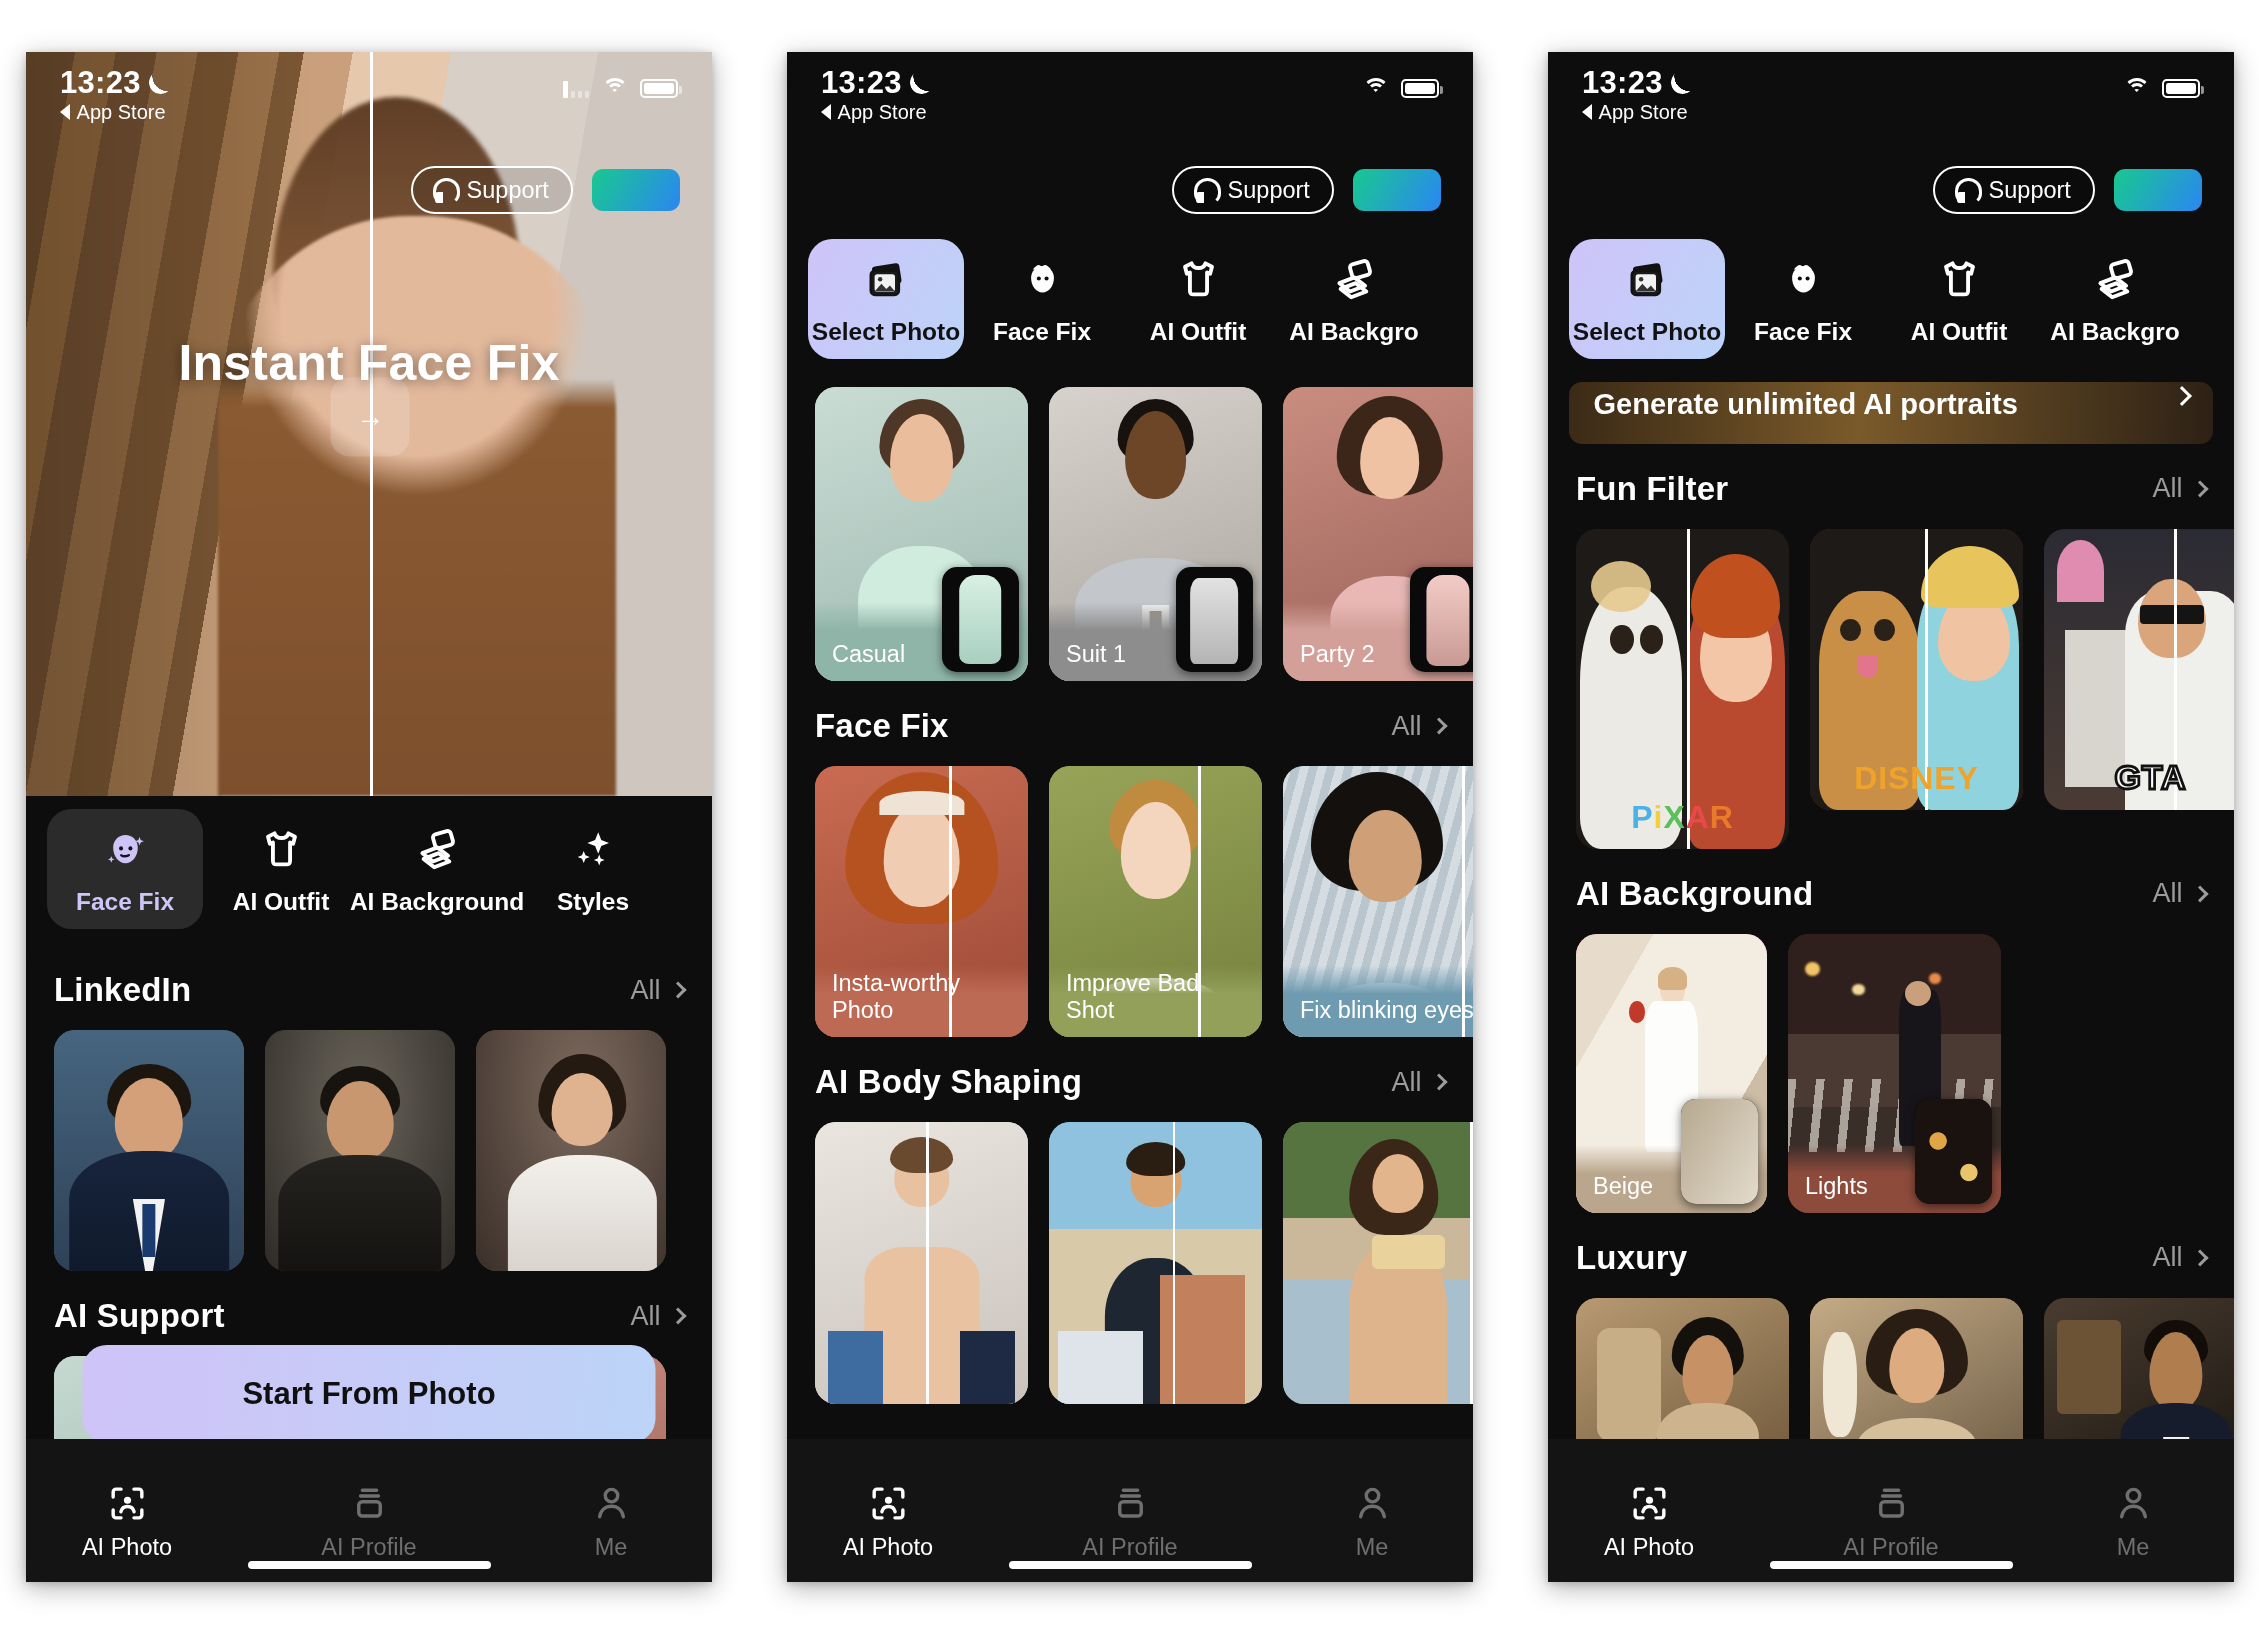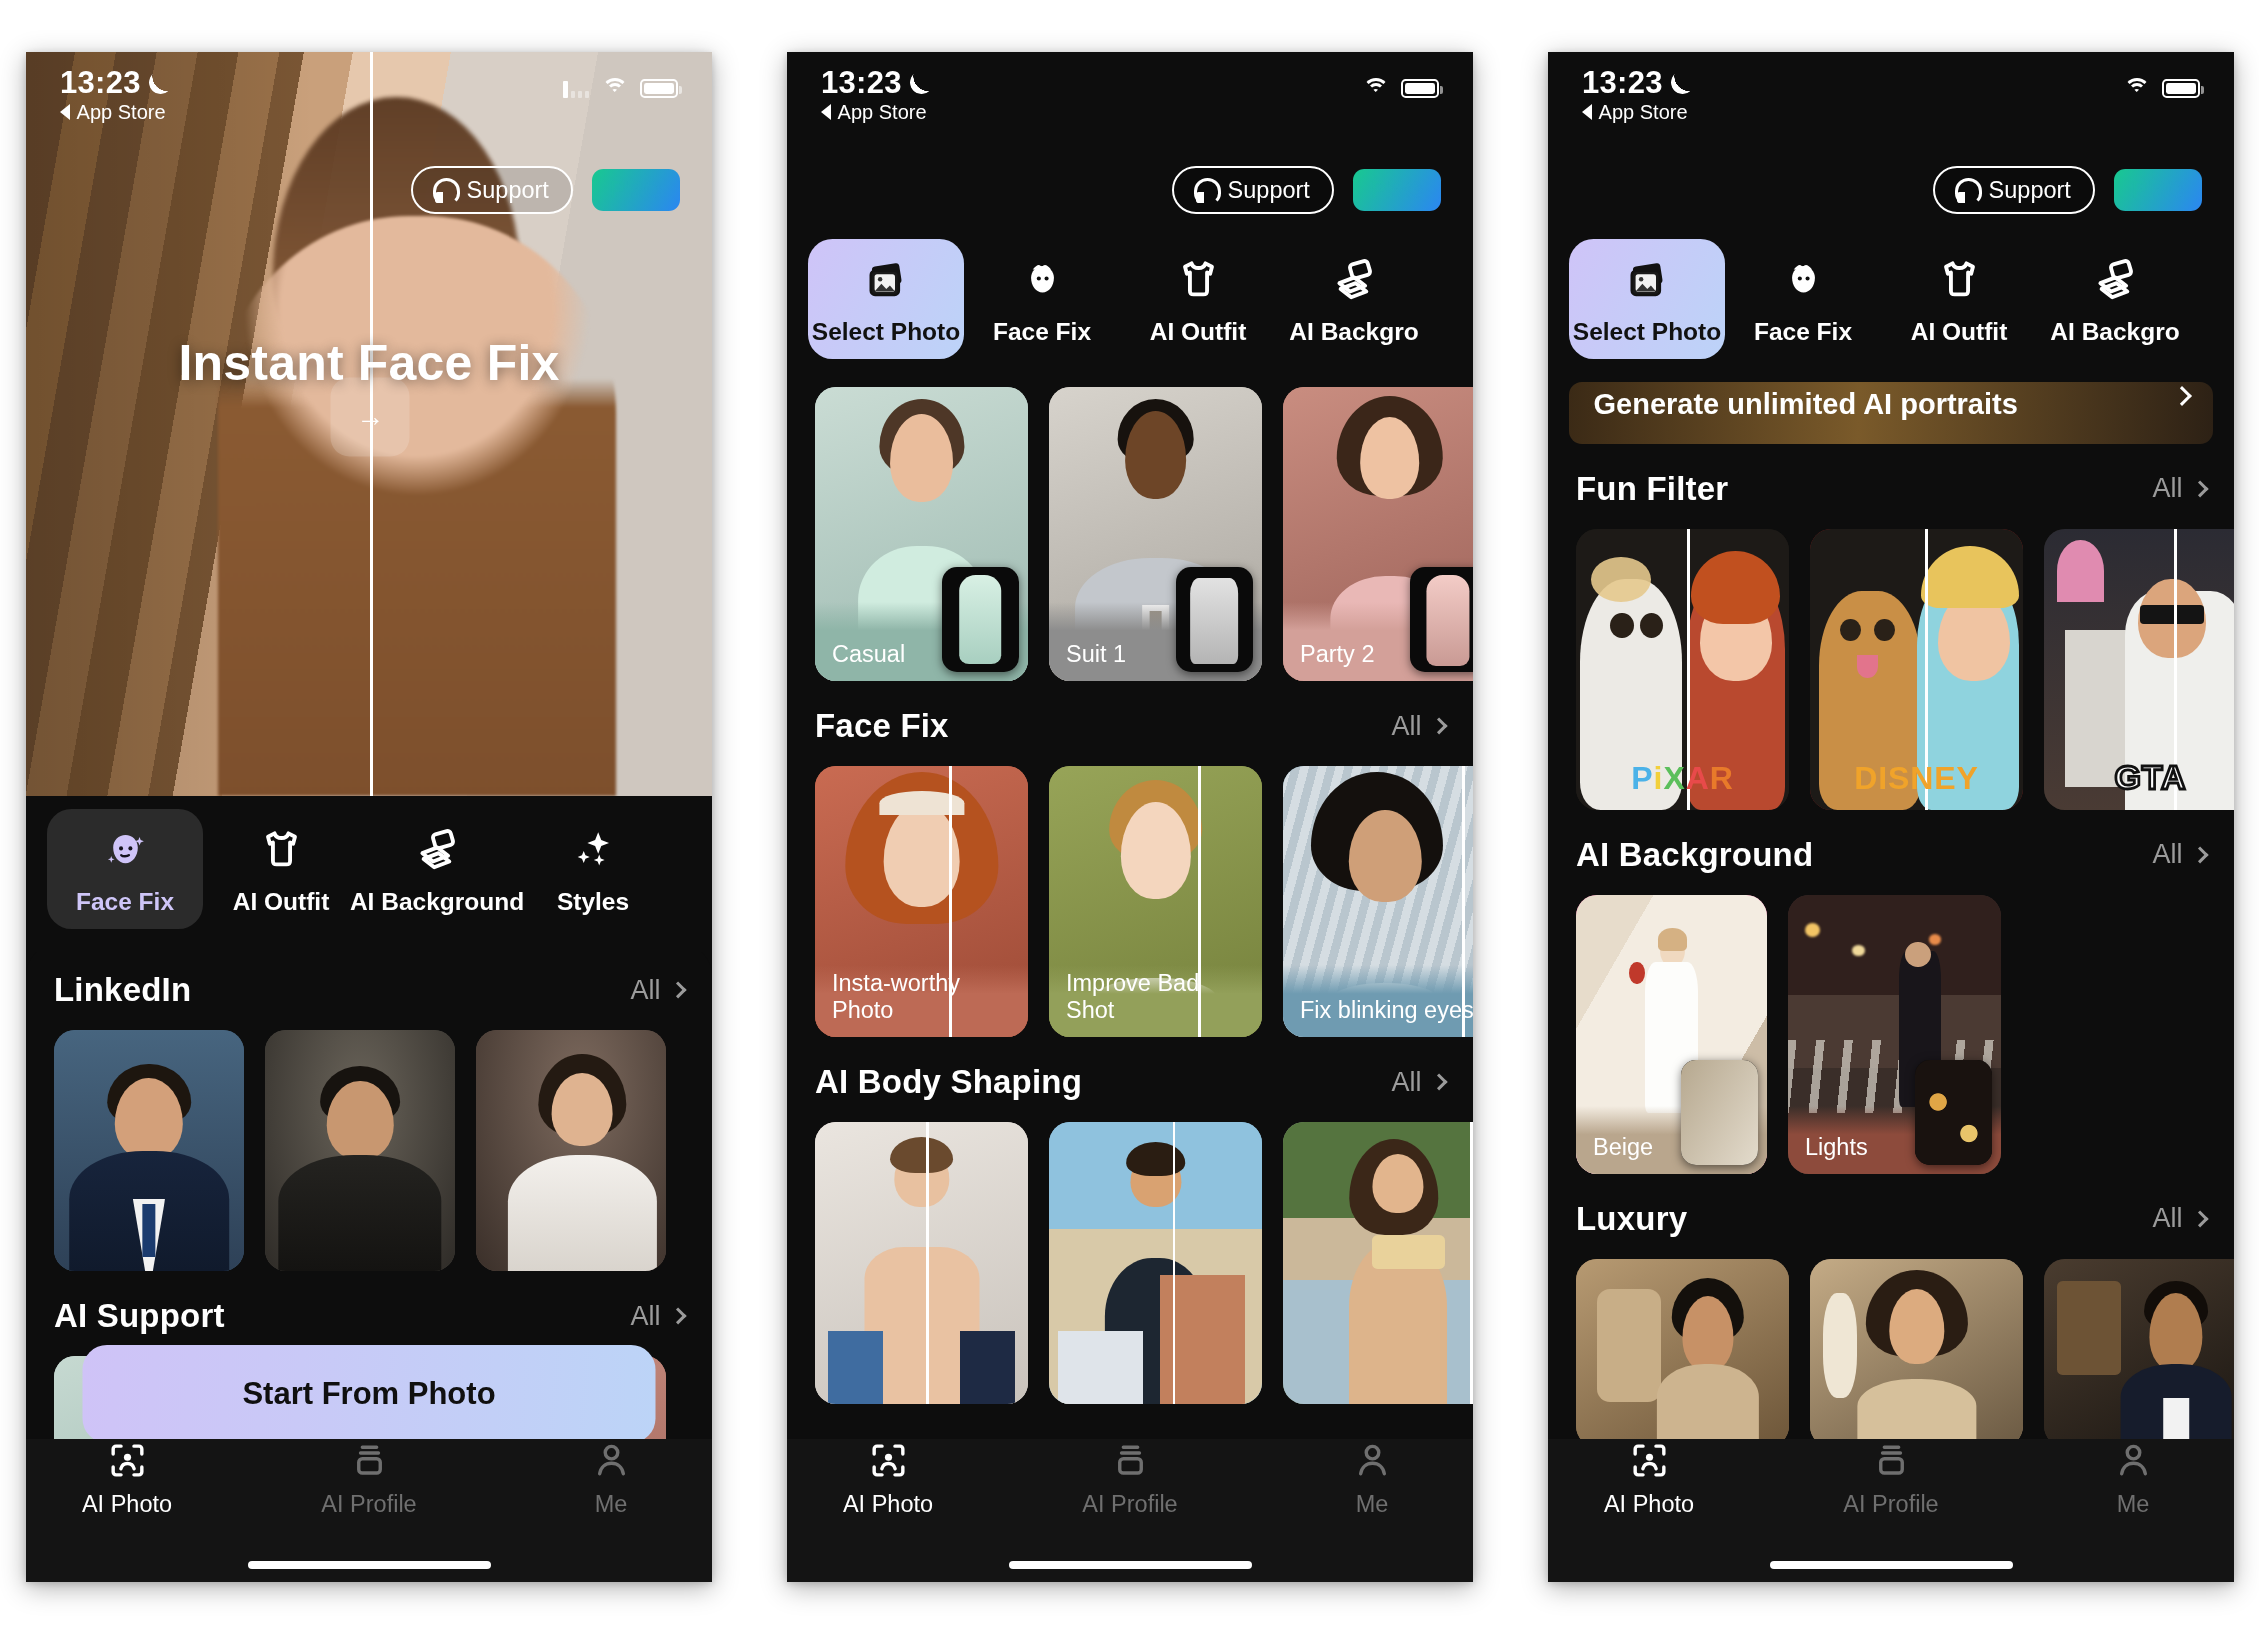--- a/index.html
+++ b/index.html
@@ -160,21 +160,21 @@
   .ba-line { position:absolute; top:0; bottom:0; width:2.8px; background:#fff; z-index:3; }
   .card-label { position:absolute; left:0; right:0; bottom:0; z-index:4;
     padding: 13px 17px; color:#fff; font-size:23.5px; font-weight:500; }
   .card-thumb { position:absolute; right:9.4px; bottom:9.4px; z-index:5;
     width:77px; height:105px; border-radius:15px; background:#0a0a0a; overflow:hidden;
     box-shadow: 0 2.8px 9.4px rgba(0,0,0,.5); }
 
   
   .botnav { position:absolute; left:0; right:0; bottom:0; height:143px;
     background:#141414; z-index:40; display:flex; flex-direction:column; }
-  .botnav-items { flex:1; display:flex; align-items:flex-start;gap:40px; }
+  .botnav-items { flex:1; display:flex; align-items:flex-end;gap:40px; }
   .bn { flex:1; display:flex; flex-direction:column; align-items:center; gap:8.5px; }
   .bn-label { font-size:23.5px; font-weight:500; }
   .bn.on .bn-label { color:#fff; }
   .bn.off .bn-label { color:#6f6f6f; }
   .home-ind { width:243px; height:8.5px; border-radius:5.6px; background:#fff;
     margin: 0 auto 13px; }
 
   
   .promo { margin: 0 21px; height: 81px; border-radius: 13px; overflow:hidden;
     position:relative; background: linear-gradient(92deg,#3b2a16,#7a5a2a 45%,#2d2115);
@@ -697,21 +697,21 @@
       </div>
 
       <div class="sec-head">
         <div class="sec-title">Fun Filter</div>
         <div class="sec-all">
           <span>All</span>
           <span class="chev"></span>
         </div>
       </div>
       <div class="cards">
-        <div class="card" style="width:213px;height:281px;background:#1d1a17">
+        <div class="card" style="width:213px;height:320px;background:#1d1a17">
           <div class="ph" style="background:#1d1a17"></div>
           <div style="position:absolute;left:2%;bottom:0;width:48%;height:82%;background:#eceae5;border-radius:44% 44% 20% 20%/36% 36% 12% 12%"></div>
           <div style="position:absolute;left:16%;top:30%;width:11%;height:9%;background:#2a2118;border-radius:50%"></div>
           <div style="position:absolute;left:30%;top:30%;width:11%;height:9%;background:#2a2118;border-radius:50%"></div>
           <div style="position:absolute;left:7%;top:10%;width:28%;height:16%;background:#e5c98d;border-radius:50%;opacity:.9"></div>
           <div style="position:absolute;right:2%;bottom:0;width:46%;height:84%;background:#b9492f;border-radius:40% 40% 14% 14%/32% 32% 10% 10%"></div>
           <div style="position:absolute;right:8%;top:22%;width:34%;height:32%;background:#f3c6a8;border-radius:50% 50% 46% 46%/58% 58% 42% 42%"></div>
           <div style="position:absolute;right:4%;top:8%;width:42%;height:26%;background:#c1501f;border-radius:50% 50% 36% 36%/62% 62% 38% 38%"></div>
           <div class="ba-line" style="left:52%"></div>
           <div class="filt-word">

